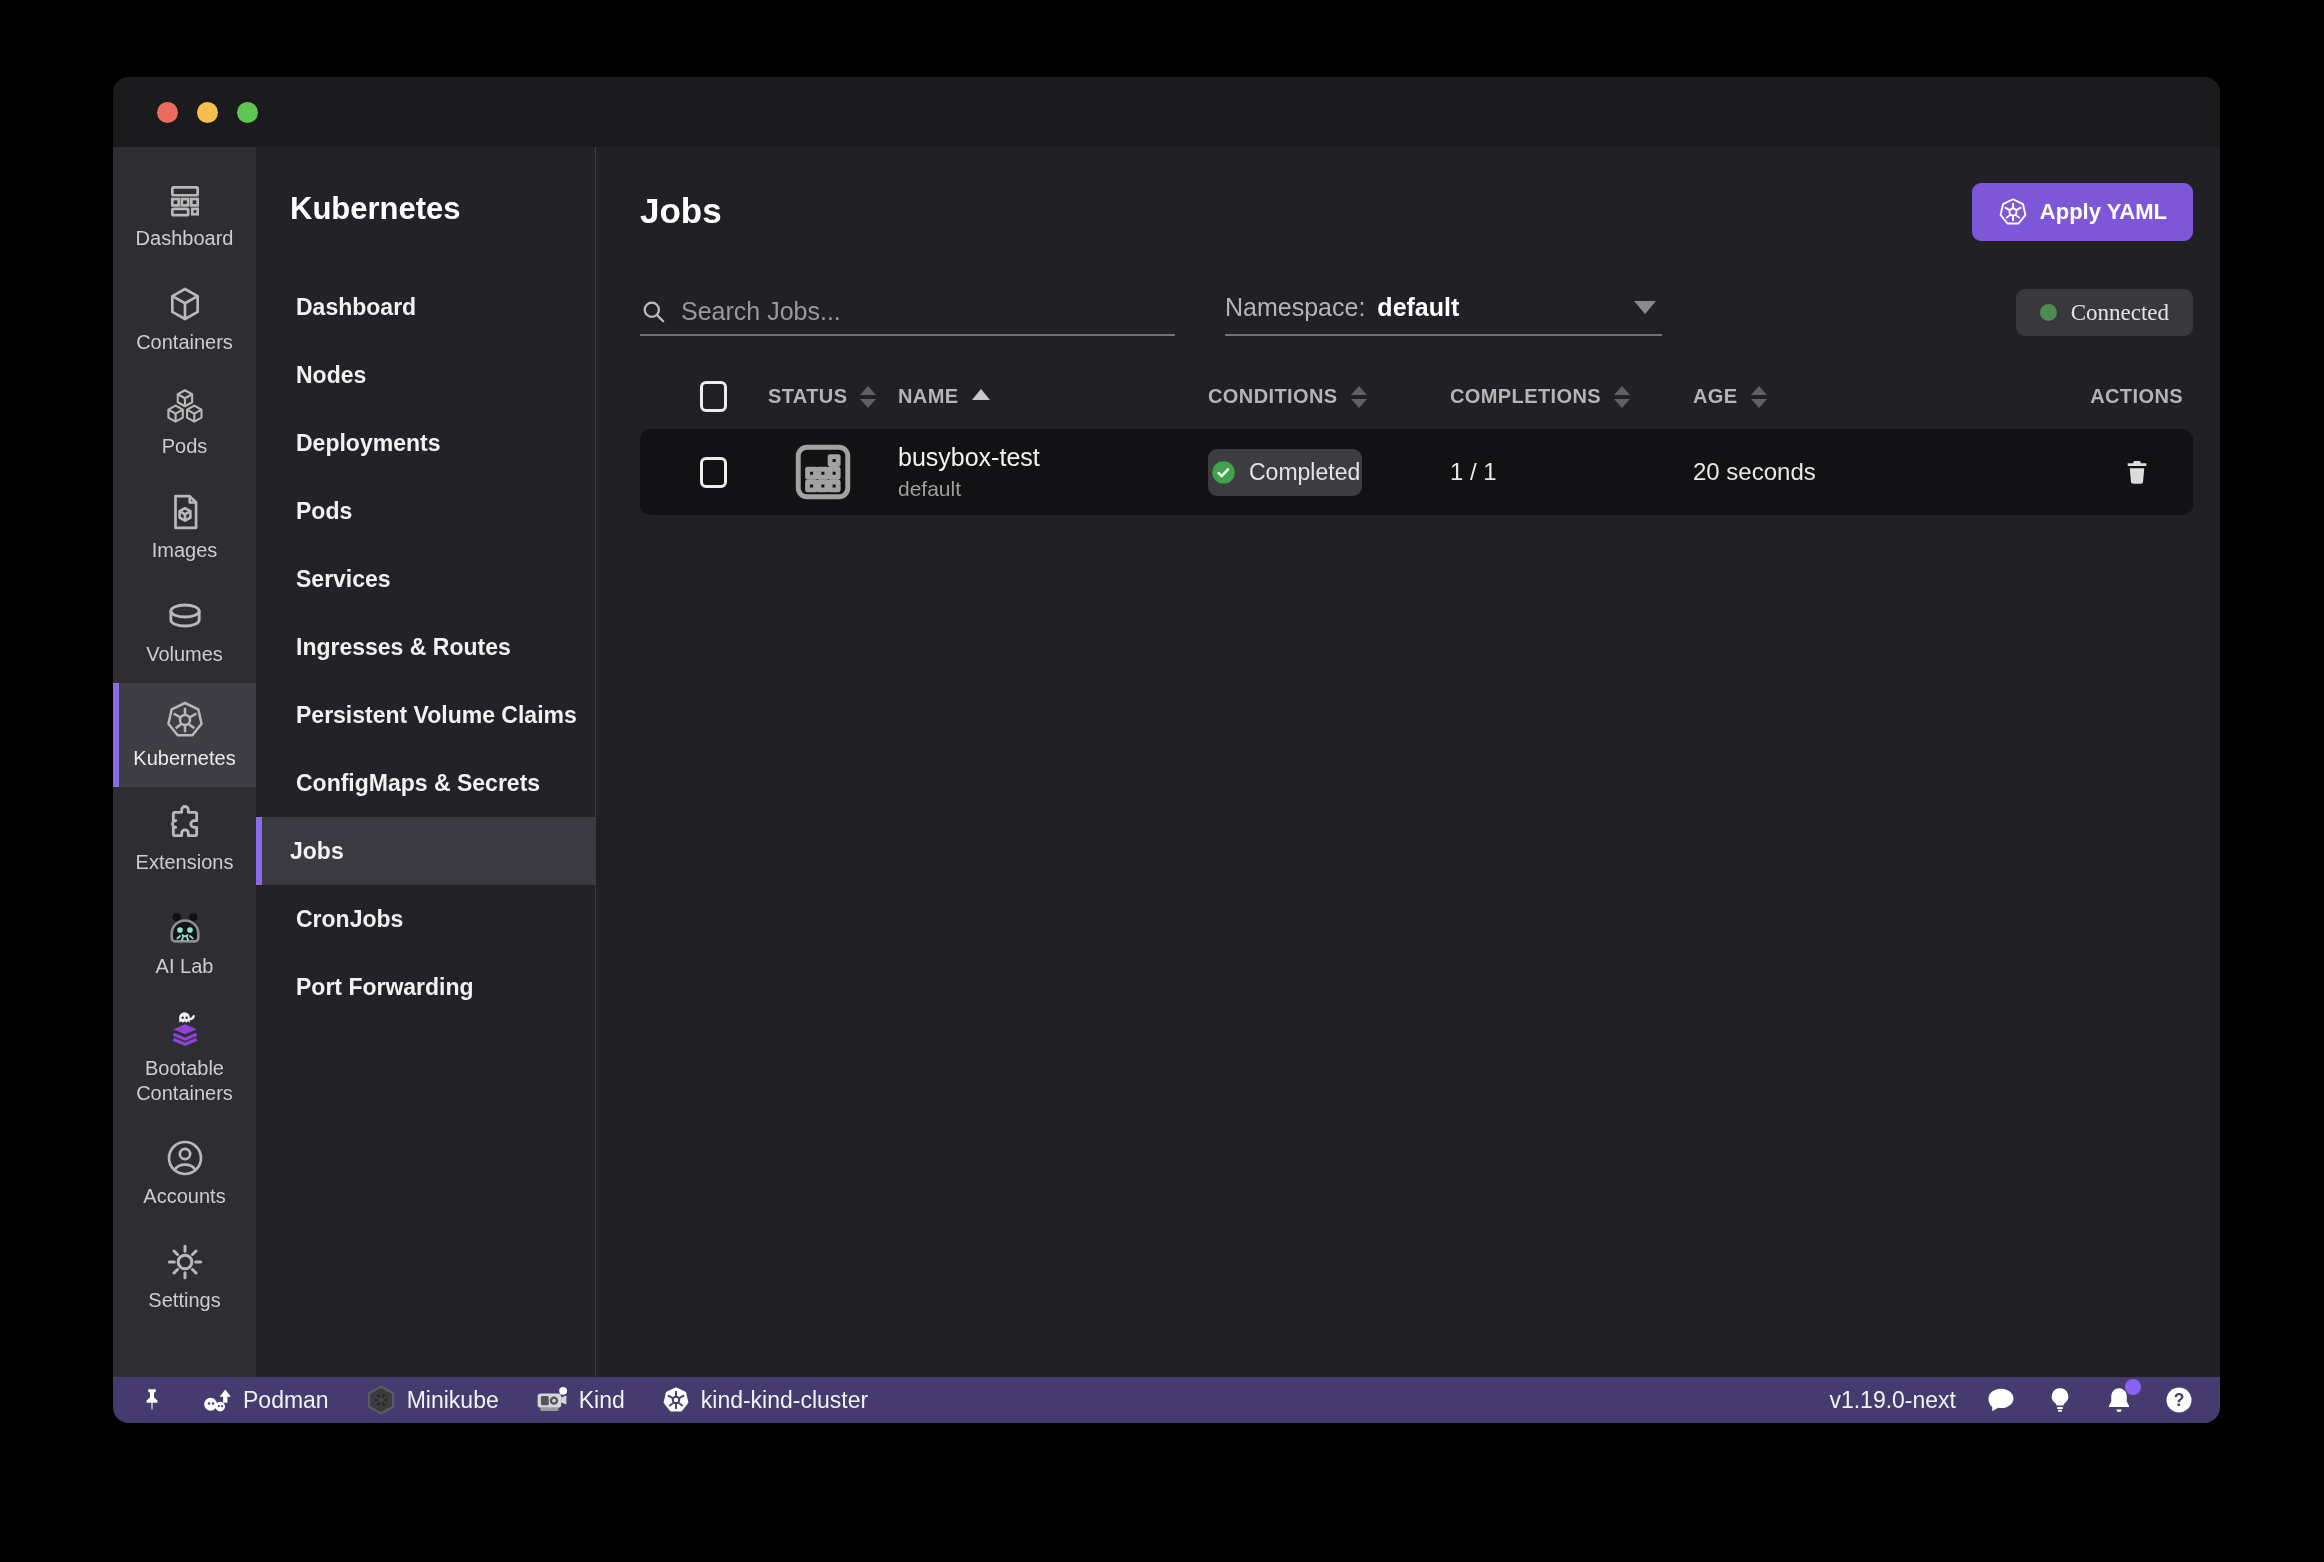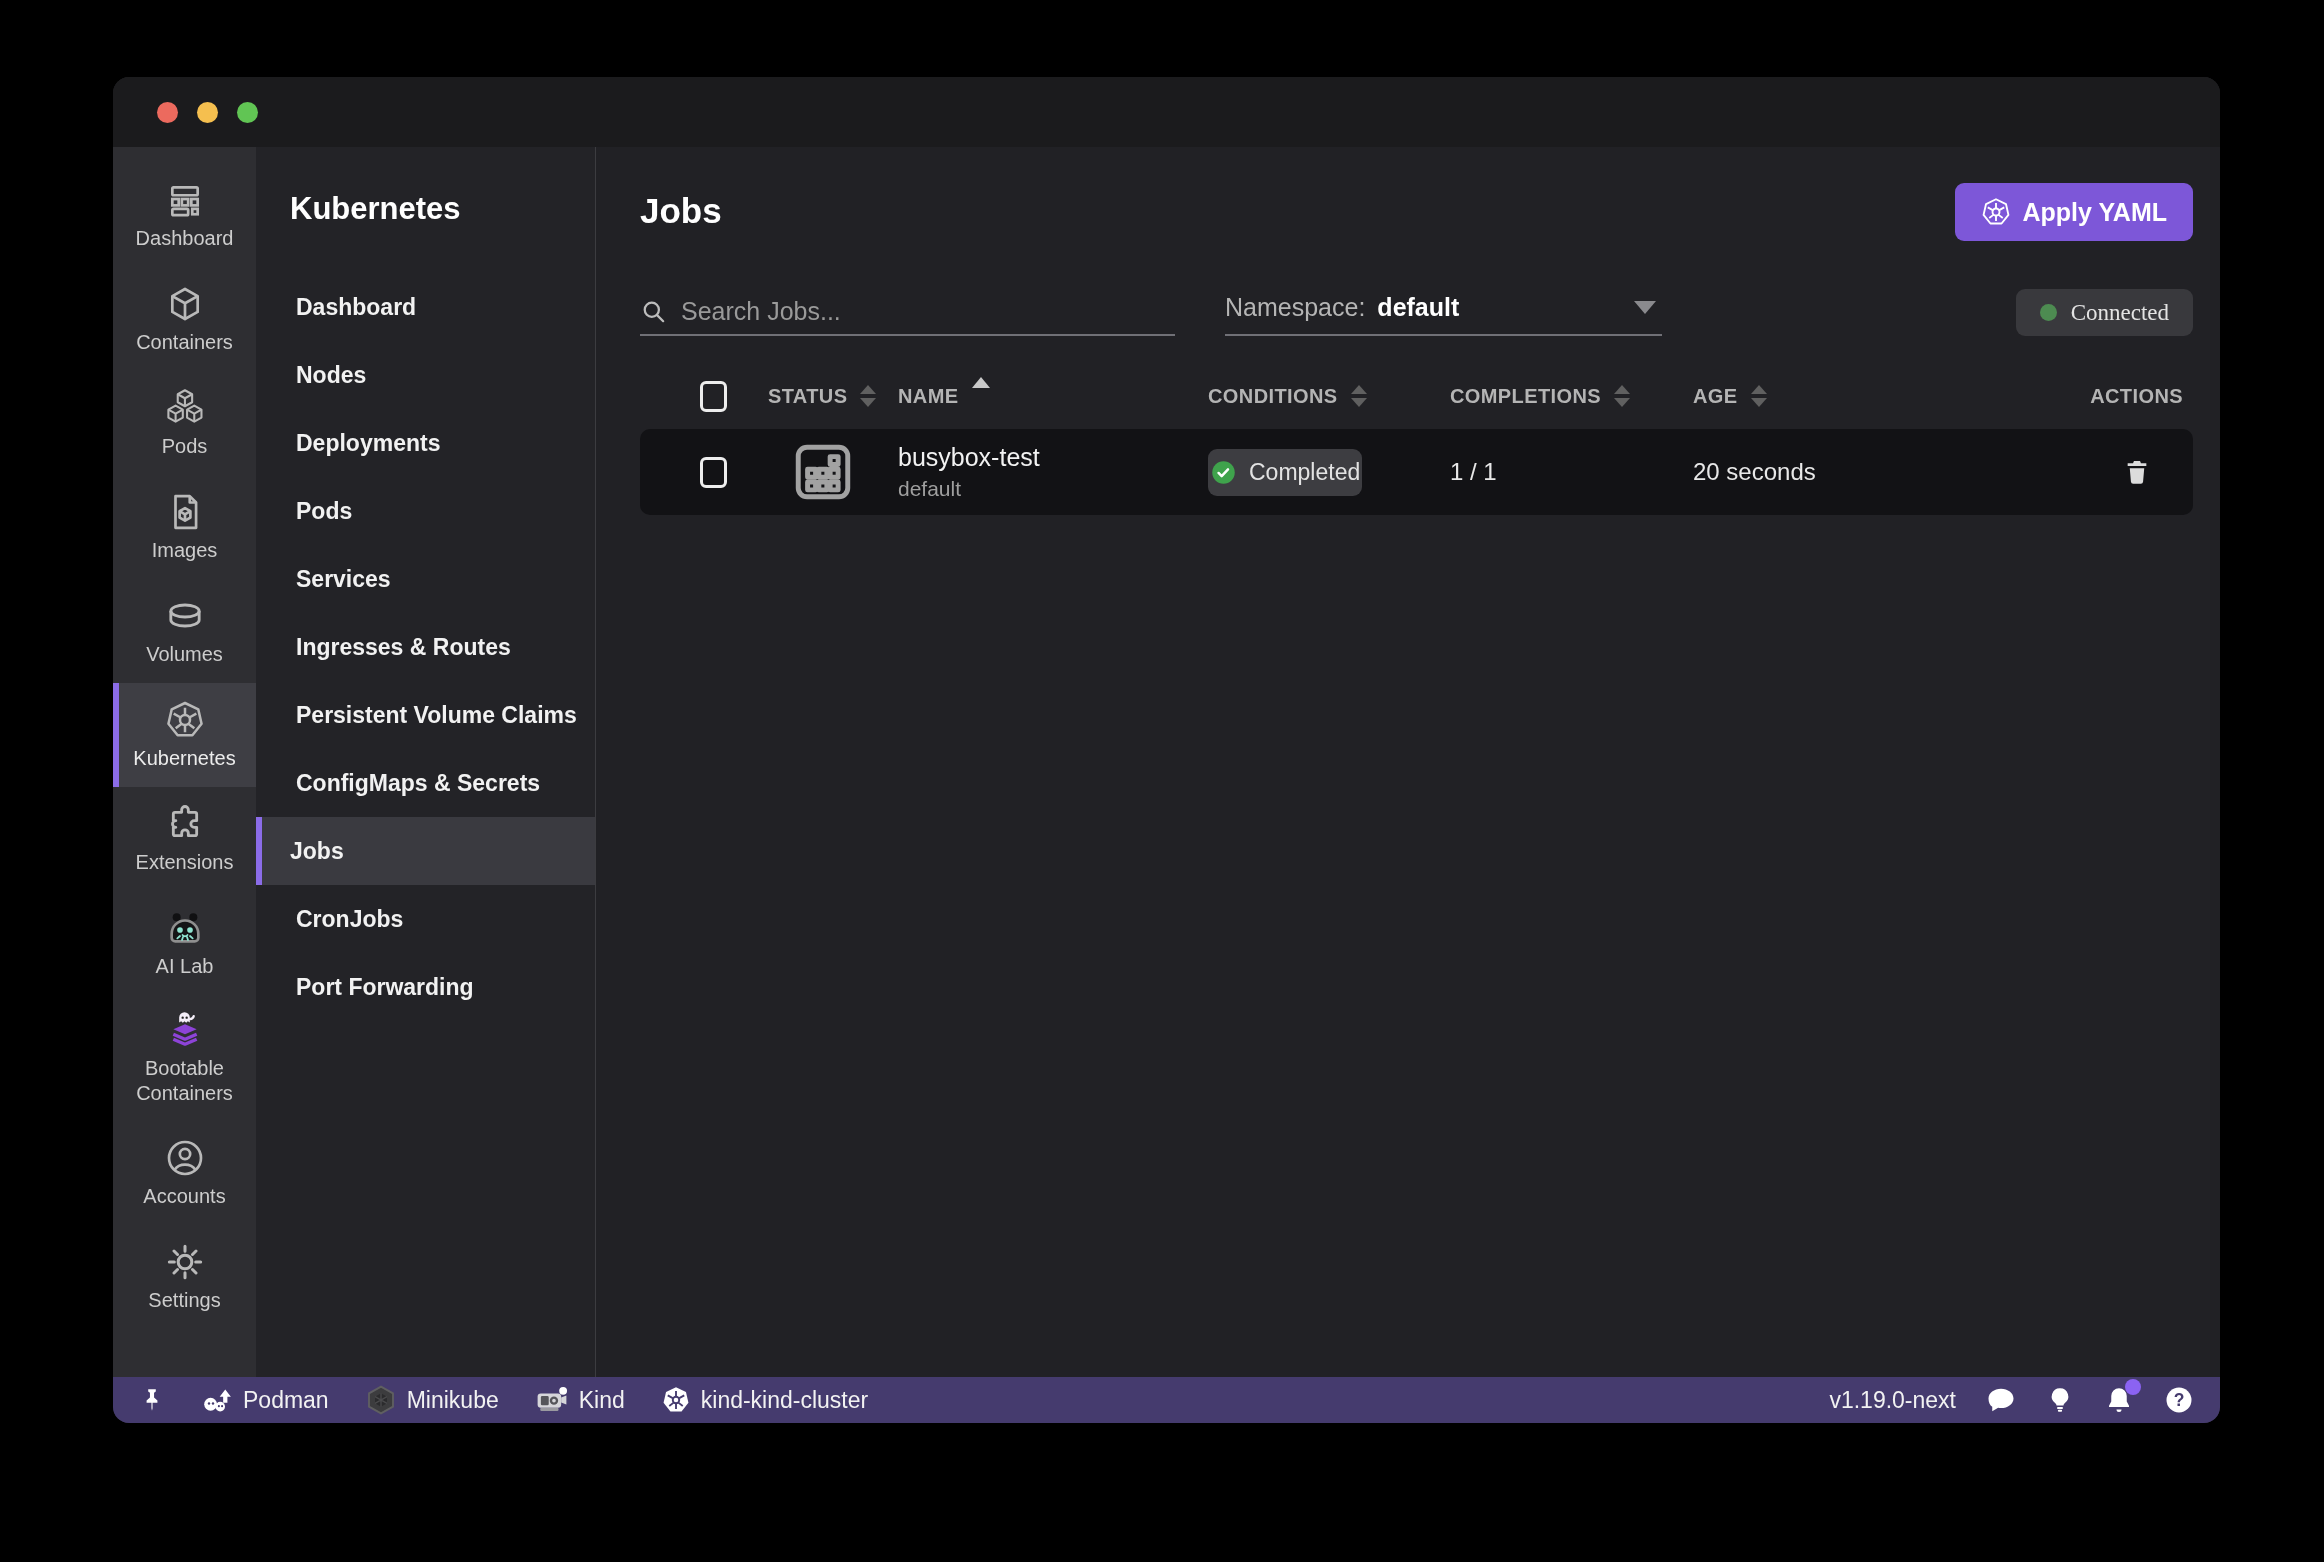--- a/index.html
+++ b/index.html
@@ -36,21 +36,21 @@
   .nav-title { font-size:31px; font-weight:bold; color:#fff; margin:44px 0 46px 34px; }
   .nav-item { height:68px; display:flex; align-items:center; padding-left:34px; font-size:23px; font-weight:600;
     color:#f2f2f2; border-left:6px solid transparent; cursor:default; }
   .nav-item.selected { background:#3a3a40; border-left-color:#8b6ce8; padding-left:28px; }
 
   
   .main { flex:1; background:#212125; padding:36px 28px 0 44px; display:flex; flex-direction:column; }
   .main-header { display:flex; align-items:flex-start; justify-content:space-between; }
   .page-title { font-size:35px; font-weight:bold; color:#fff; margin-top:8px; }
   .apply-btn { display:flex; align-items:center; gap:12px; background:#7d57d8; color:#fff;
-    border:none; border-radius:9px; height:58px; padding:0 26px; font-size:25px; font-weight:600;
+    border:none; border-radius:9px; height:58px; padding:0 26px; font-size:22px; font-weight:600;
     font-family:inherit; cursor:pointer; }
   .apply-btn svg { color:#fff; }
 
   .controls { display:flex; align-items:flex-end; margin-top:30px; }
   .search { width:535px; border-bottom:2px solid #707076; display:flex; align-items:center; gap:14px; padding-bottom:8px; }
   .search svg { color:#bdbdbd; flex:0 0 auto; }
   .search input { background:transparent; border:none; outline:none; color:#e8e8e8; font-size:25px;
     font-family:inherit; width:100%; }
   .search input::placeholder { color:#9a9a9a; }
   .namespace { width:437px; margin-left:50px; border-bottom:2px solid #707076; display:flex; align-items:center;
@@ -60,21 +60,21 @@
   .ns-caret { margin-left:auto; width:0; height:0; border-left:11px solid transparent; border-right:11px solid transparent;
     border-top:13px solid #8a8a8e; margin-right:6px; }
   .conn-badge { margin-left:auto; display:flex; align-items:center; gap:14px; background:#39393d; border-radius:9px;
     height:47px; padding:0 24px; align-self:center; margin-top:18px; }
   .conn-dot { width:17px; height:17px; border-radius:50%; background:#4d8b51; }
   .conn-text { color:#e3e3e3; font-size:23px;font-family:Liberation Serif, serif; }
 
   
   .tgrid { display:grid; grid-template-columns:128px 130px 310px 242px 243px 300px 200px; align-items:center; }
   .thead { margin-top:34px; height:52px; }
-  .th { color:#b4b4b4; font-size:20px; font-weight:bold; letter-spacing:.4px; display:flex; align-items:flex-start; gap:13px; cursor:pointer; }
+  .th { color:#b4b4b4; font-size:20px; font-weight:bold; letter-spacing:.4px; display:flex; align-items:flex-end; gap:13px; cursor:pointer; }
   .th.right { justify-content:flex-end; padding-right:10px; cursor:default; }
   .sorter { display:flex; flex-direction:column; gap:4px; }
   .tri-up { width:0; height:0; border-left:8px solid transparent; border-right:8px solid transparent; border-bottom:9px solid #606060; }
   .tri-down { width:0; height:0; border-left:8px solid transparent; border-right:8px solid transparent; border-top:9px solid #606060; }
   .sorted-asc { width:0; height:0; border-left:9px solid transparent; border-right:9px solid transparent;
     border-bottom:11px solid #c9c9c9; position:relative; top:-8px; }
   .cell-check { padding-left:60px; }
   .checkbox { width:27px; height:31px; border:3px solid #ededed; border-radius:6px; background:transparent; cursor:pointer; }
 
   .trow { margin-top:7px; height:86px; background:#121215; border-radius:10px; }

